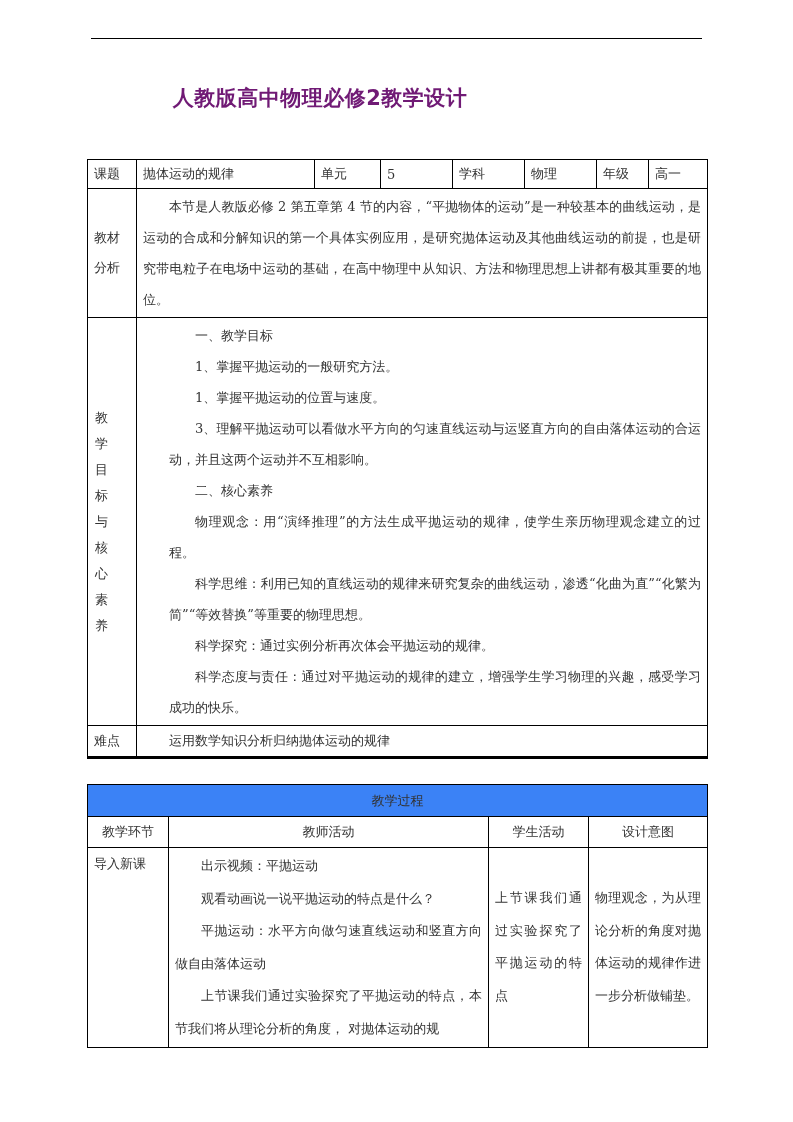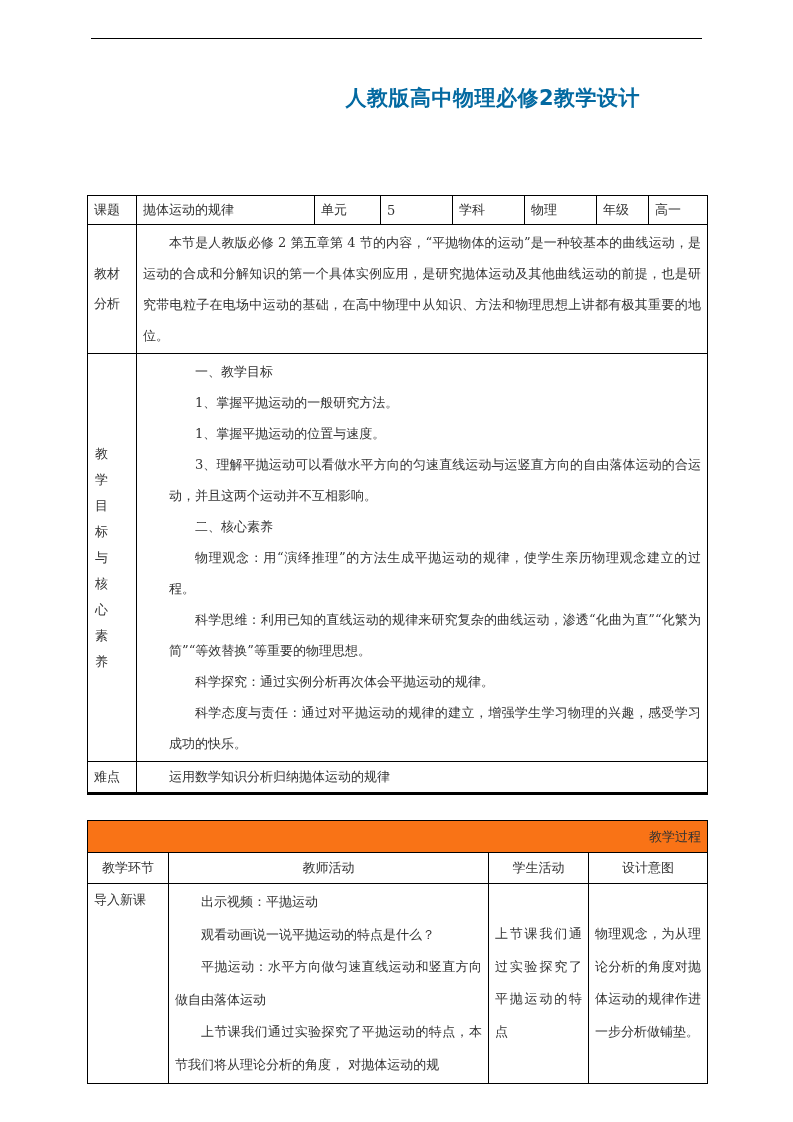--- a/index.html
+++ b/index.html
@@ -7,36 +7,36 @@
       width: 793px; height: 1122px; position: relative; overflow: hidden;
       font-family: "DejaVu Serif", "Liberation Serif", serif;
       color: #222;
     }
     .top-rule {
       position: absolute; left: 91px; top: 38px; width: 611px; height: 0;
       border-top: 1px solid #000;
     }
     .doc-title {
       position: absolute; left: 0; width: 640px; top: 84px;
-      text-align: right; font-size: 21px; font-weight: bold; color: #0369a1;
+      text-align: center; font-size: 21px; font-weight: bold; color: #701a75;
       letter-spacing: 0.5px;
       font-family: "DejaVu Sans", "Liberation Sans", sans-serif;
     }
-    table { border-collapse: collapse; position: absolute; table-layout: fixed; margin-top: 36px; }
+    table { border-collapse: collapse; position: absolute; table-layout: fixed; }
     td { border: 1px solid #000; font-size: 13px; vertical-align: middle; padding: 0 6px; color: #333; }
     .t1 { left: 87px; top: 159px; width: 620px; }
     .t2 { left: 87px; top: 784px; width: 620px; }
     .label { text-align: left; padding-left: 6px; }
     .label-center { line-height: 30px; }
     .para { line-height: 31px; text-align: justify; }
     .indent { text-indent: 26px; }
     .block { padding: 2px 6px; }
     .goals-label { text-align: left; padding-left: 7px; line-height: 26px; letter-spacing: 6px; word-break: break-all; }
     .thick-bottom { border-bottom: 3px solid #000; }
-    .gray-band { background: #f97316; text-align: right; height: 31px; }
+    .gray-band { background: #3b82f6; text-align: center; height: 31px; }
     .hdr { text-align: center; height: 30px; }
     .proc td { vertical-align: top; }
     .proc .para { line-height: 32.5px; }
   </style>
 </head>
 <body>
 
 <div class="top-rule"></div>
 <div class="doc-title">人教版高中物理必修2教学设计</div>
 

